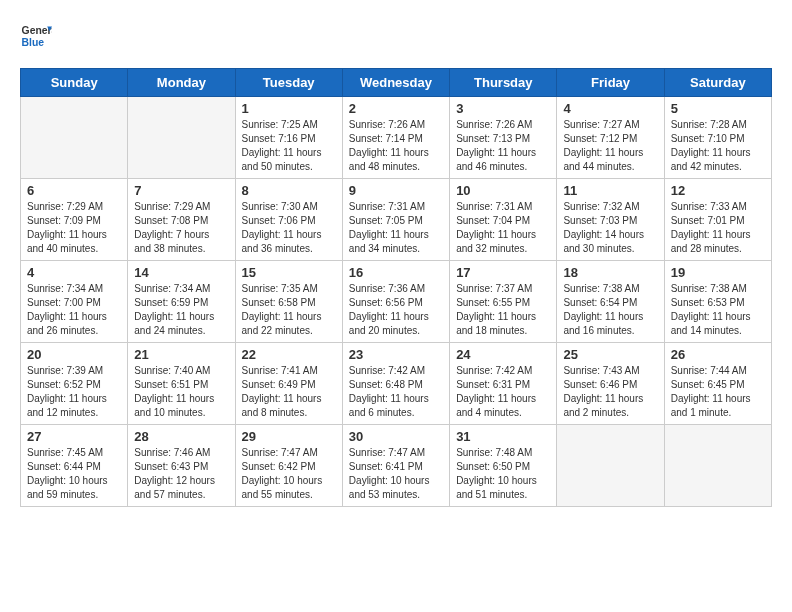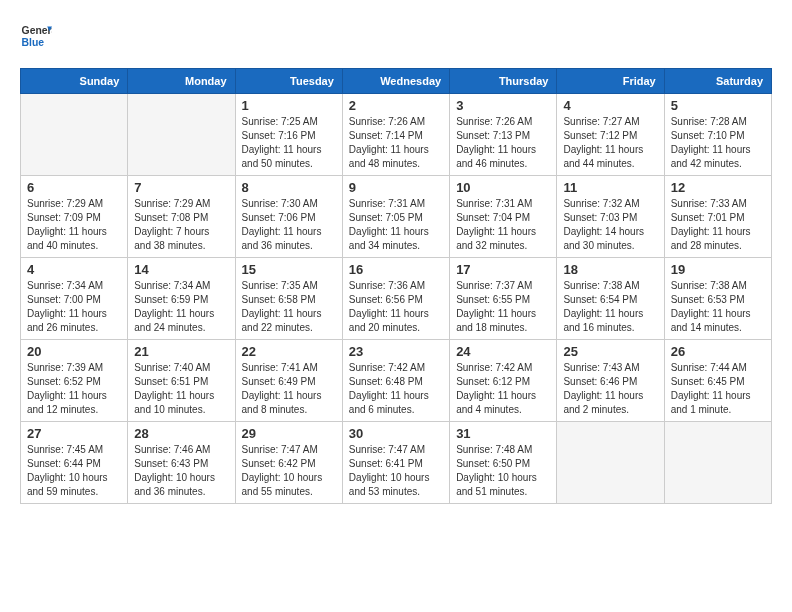--- a/index.html
+++ b/index.html
@@ -37,24 +37,24 @@
       font-size: 16px;
       color: #555;
     }
     .calendar {
       width: 100%;
       border-collapse: collapse;
     }
     .calendar th {
       background: #1a6abf;
       color: #fff;
-      font-size: 11px;
+      font-size: 13px;
       font-weight: bold;
       padding: 6px 8px;
-      text-align: right;
+      text-align: center;
       border: 1px solid #1557a0;
     }
     .calendar td {
       border: 1px solid #ccc;
       vertical-align: top;
       padding: 4px 6px;
       width: calc(100% / 7);
       min-height: 80px;
       font-size: 10.5px;
       color: #333;
@@ -248,21 +248,21 @@
       </td>
         <td>
         <div class="day-number">23</div>
         <div class="day-info">Sunrise: 7:42 AM</div>
         <div class="day-info">Sunset: 6:48 PM</div>
         <div class="day-info">Daylight: 11 hours and 6 minutes.</div>
       </td>
         <td>
         <div class="day-number">24</div>
         <div class="day-info">Sunrise: 7:42 AM</div>
-        <div class="day-info">Sunset: 6:12 PM</div>
+        <div class="day-info">Sunset: 6:31 PM</div>
         <div class="day-info">Daylight: 11 hours and 4 minutes.</div>
       </td>
         <td>
         <div class="day-number">25</div>
         <div class="day-info">Sunrise: 7:43 AM</div>
         <div class="day-info">Sunset: 6:46 PM</div>
         <div class="day-info">Daylight: 11 hours and 2 minutes.</div>
       </td>
         <td>
         <div class="day-number">26</div>
@@ -275,21 +275,21 @@
         <td>
         <div class="day-number">27</div>
         <div class="day-info">Sunrise: 7:45 AM</div>
         <div class="day-info">Sunset: 6:44 PM</div>
         <div class="day-info">Daylight: 10 hours and 59 minutes.</div>
       </td>
         <td>
         <div class="day-number">28</div>
         <div class="day-info">Sunrise: 7:46 AM</div>
         <div class="day-info">Sunset: 6:43 PM</div>
-        <div class="day-info">Daylight: 10 hours and 36 minutes.</div>
+        <div class="day-info">Daylight: 12 hours and 57 minutes.</div>
       </td>
         <td>
         <div class="day-number">29</div>
         <div class="day-info">Sunrise: 7:47 AM</div>
         <div class="day-info">Sunset: 6:42 PM</div>
         <div class="day-info">Daylight: 10 hours and 55 minutes.</div>
       </td>
         <td>
         <div class="day-number">30</div>
         <div class="day-info">Sunrise: 7:47 AM</div>

